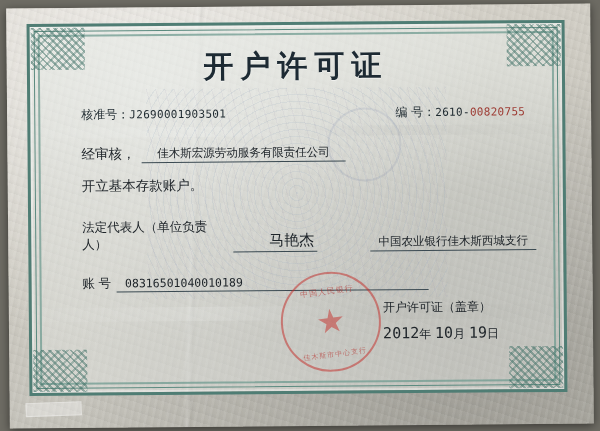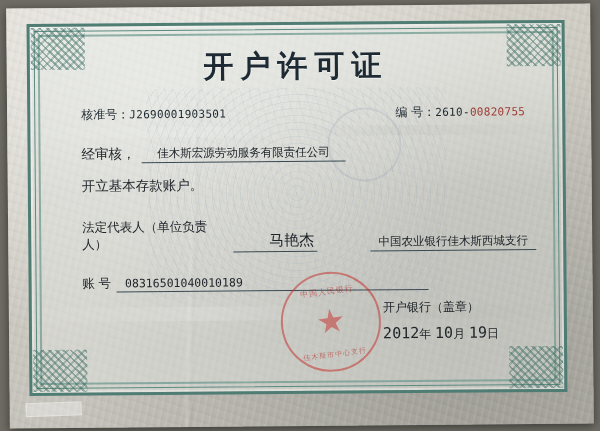--- a/index.html
+++ b/index.html
@@ -329,21 +329,21 @@
         <span class="gap"></span>
         <span class="u-bank">中国农业银行佳木斯西城支行</span>
       </div>
 
       <div class="row-acct">
         <span>账 号</span>
         <span class="u-acct">08316501040010189</span>
       </div>
 
       <div class="issuer">
-        <div>开户银行（盖章）</div>
+        <div>开户许可证（盖章）</div>
         <div class="date">
           <span class="num">2012</span><span>年</span>
           <span class="num">10</span><span>月</span>
           <span class="num">19</span><span>日</span>
         </div>
       </div>
 
     </div>
 
     <div class="seal">

